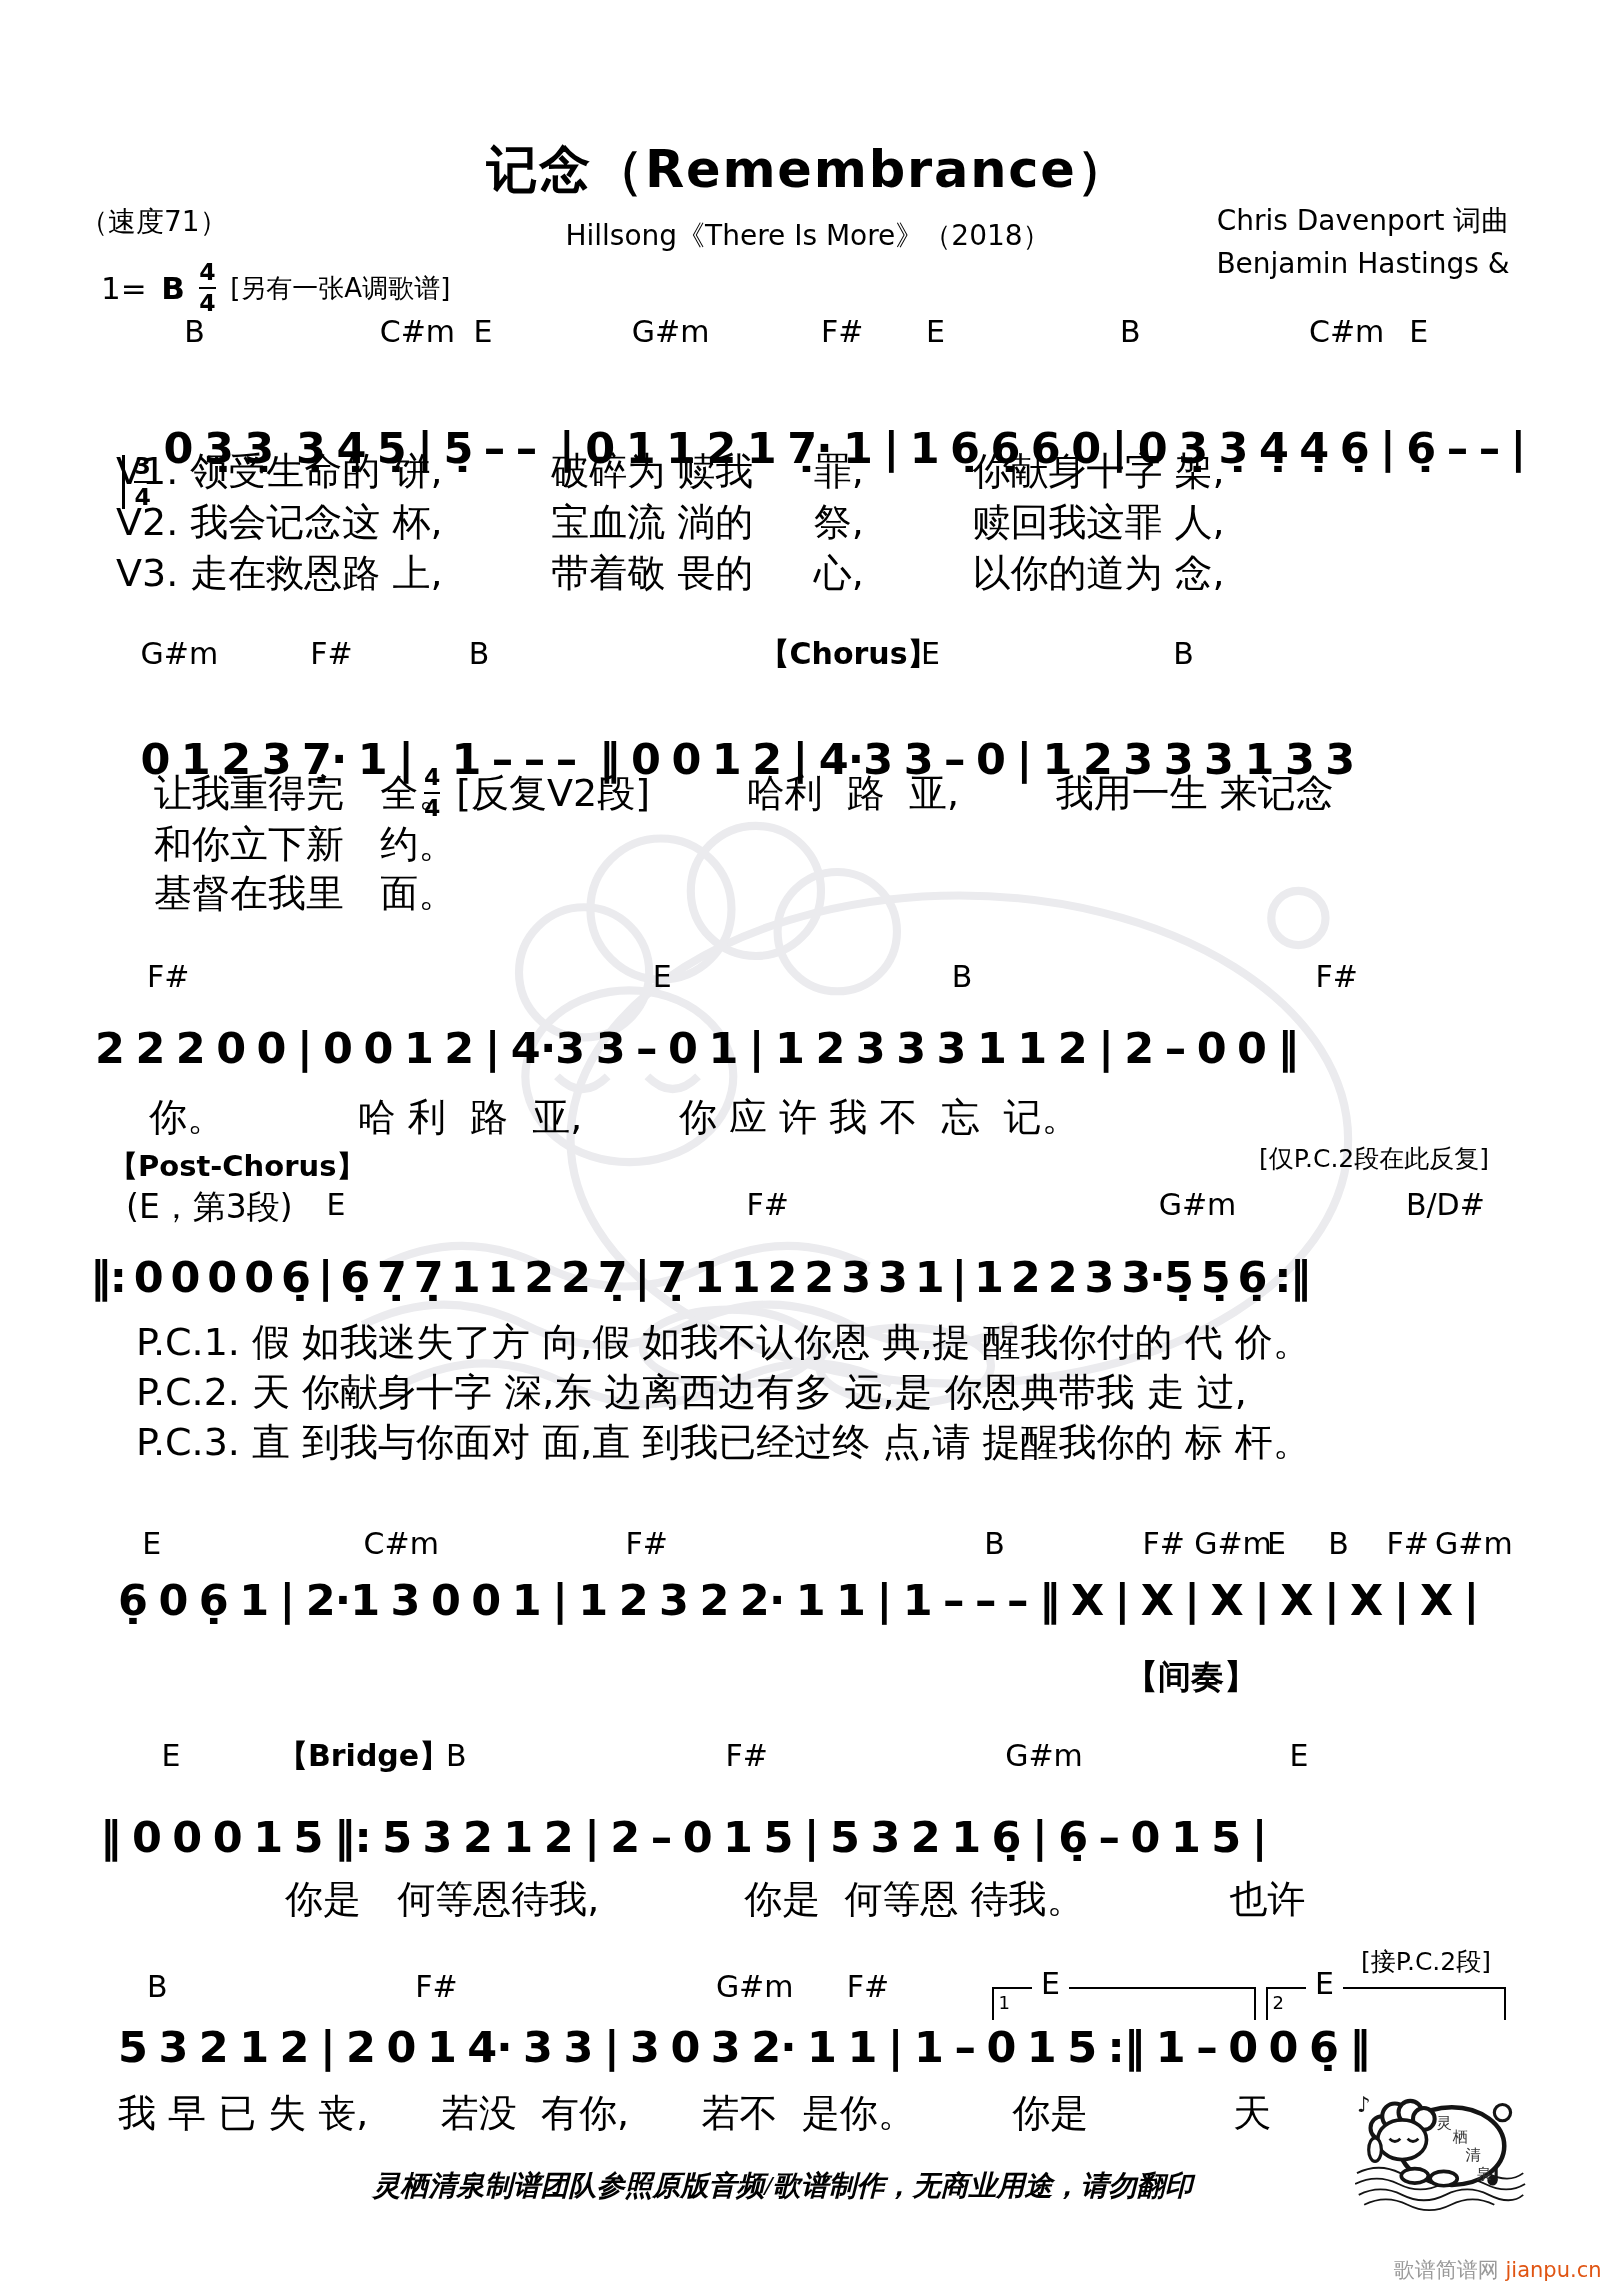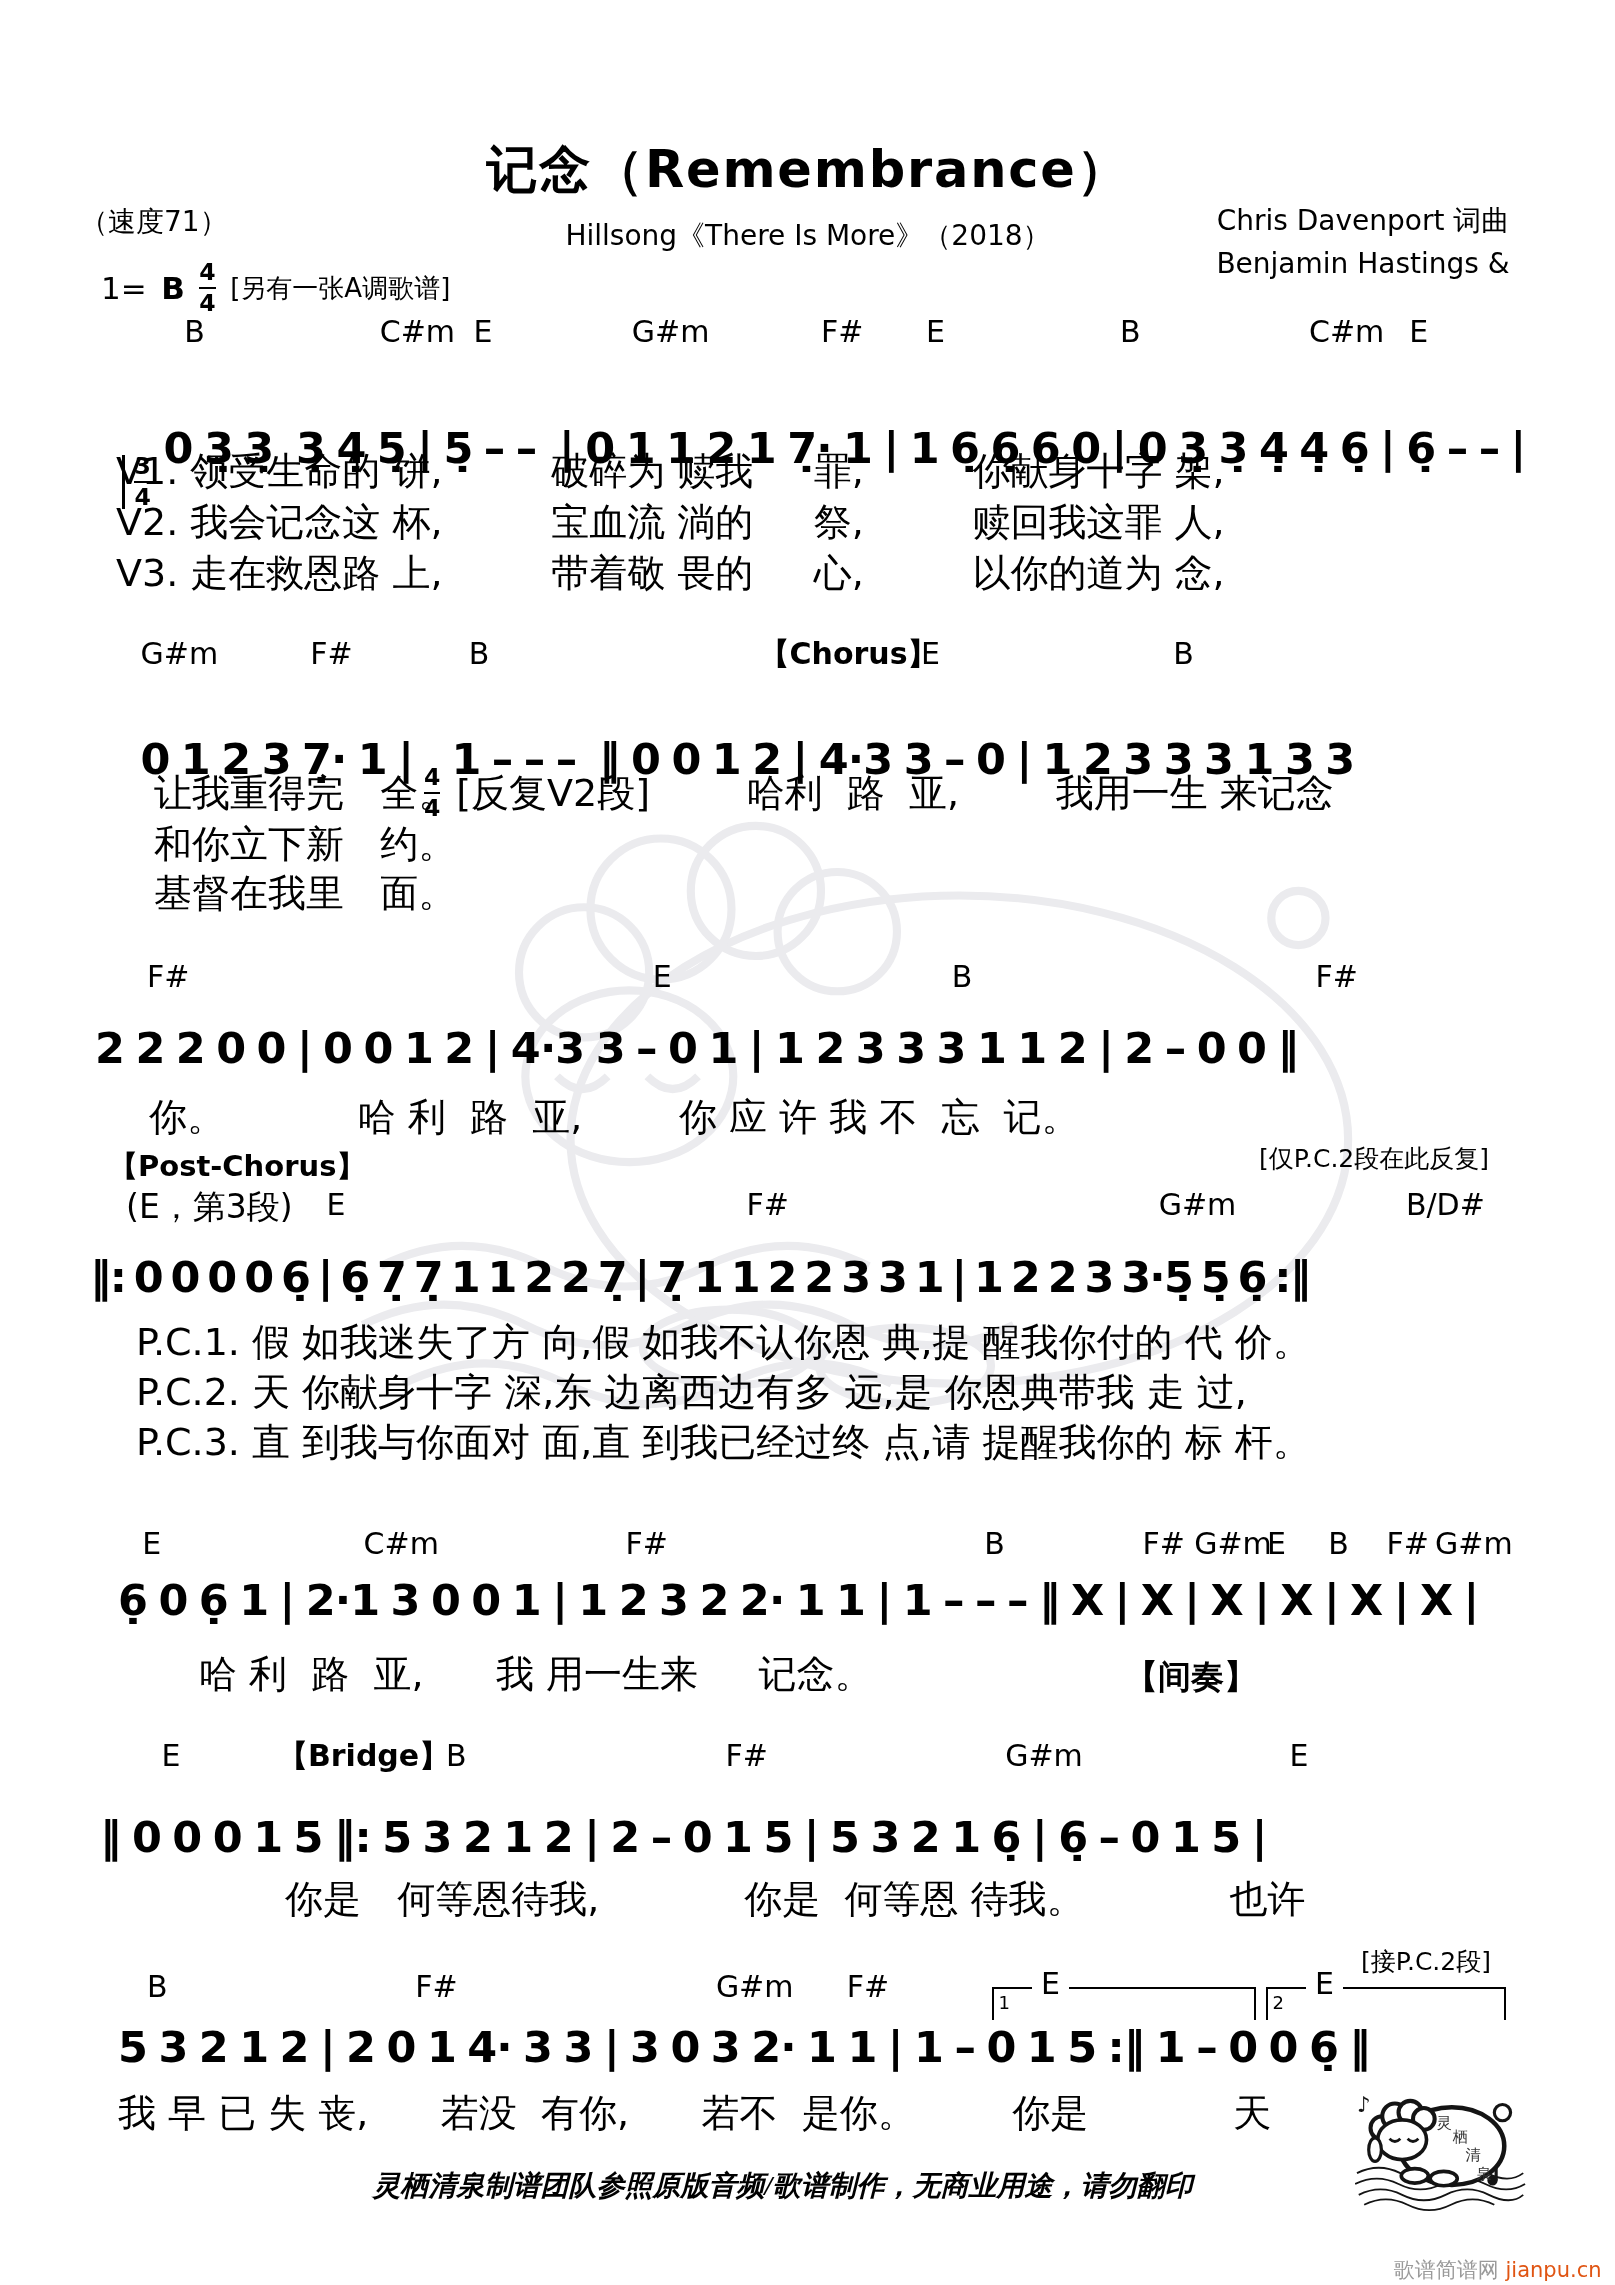--- a/index.html
+++ b/index.html
@@ -140,21 +140,20 @@
     <span class="ch" style="left:38.7%">F#</span>
     <span class="ch" style="left:60.9%">B</span>
     <span class="ch" style="left:70.7%">F#</span>
     <span class="ch" style="left:73.9%">G#m</span>
     <span class="ch" style="left:78.4%">E</span>
     <span class="ch" style="left:82.2%">B</span>
     <span class="ch" style="left:85.8%">F#</span>
     <span class="ch" style="left:88.8%">G#m</span>
   </div>
   <div class="notesrow" style="top:1579px;left:118px">6̣ 0 6̣ 1 | 2·1 3 0 0 1 | 1 2 3 2 2· 1 1 | 1 – – – ‖ X | X | X | X | X | X |</div>
-  <div class="lyr" style="top:1655px;left:199px">哈 利  路  亚,      我 用一生来     记念。</div>
   <div class="biglabel" style="top:1655px;left:1125px;font-size:33px">【间奏】</div>
 
   <div class="chords" style="top:1741px">
     <span class="ch" style="left:10.0%">E</span>
     <span class="ch seclabel" style="left:17.2%">【Bridge】</span>
     <span class="ch" style="left:27.6%">B</span>
     <span class="ch" style="left:44.9%">F#</span>
     <span class="ch" style="left:62.2%">G#m</span>
     <span class="ch" style="left:79.8%">E</span>
   </div>

